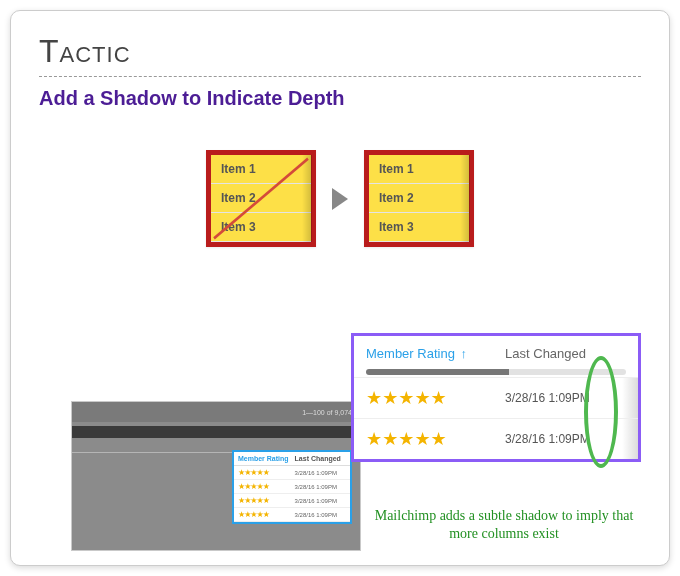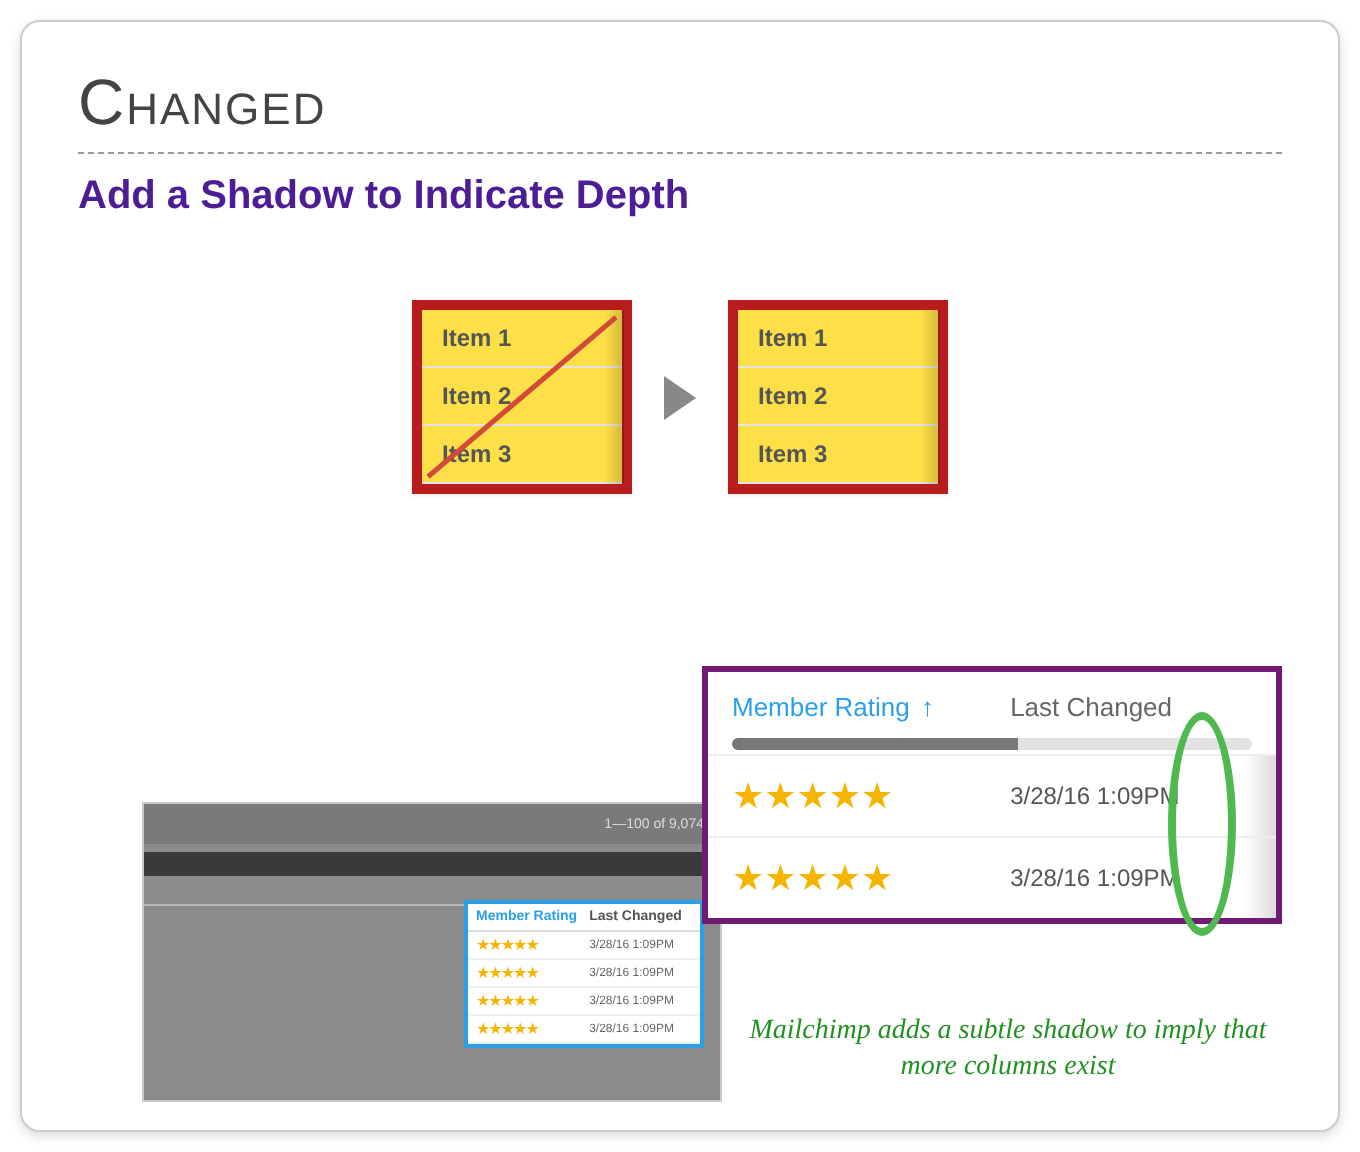--- a/index.html
+++ b/index.html
@@ -83,21 +83,21 @@
   }
   .small-callout .hdr { display:flex; padding: 3px 4px; border-bottom:1px solid #ddd; font-weight:600; }
   .small-callout .hdr span:first-child { color:#2aa0e8; flex:1.1; }
   .small-callout .hdr span:last-child { flex:1; }
   .small-callout .r { display:flex; padding: 2px 4px; align-items:center; border-bottom:1px solid #eee; }
   .small-callout .r .stars { flex:1.1; color:#f4b400; font-size:8px; letter-spacing:-1px; }
   .small-callout .r .ts { flex:1; font-size:6px; color:#666; }
 
   .big-callout {
     position: absolute; right: 28px; top: 8px; width: 290px;
-    background: #fff; border: 3px solid #701a75;
+    background: #fff; border: 3px solid #8b5cf6;
   }
   .big-callout .hdr {
     display:flex; padding: 10px 12px 8px 12px; font-size: 13px; color:#555;
   }
   .big-callout .hdr .col1 { flex:1.15; color:#2aa0e8; font-weight:500; }
   .big-callout .hdr .col1 .sort-icon { color:#2aa0e8; font-size:13px; margin-left:2px; }
   .big-callout .hdr .col2 { flex:1; color:#666; }
   .big-callout .scrollhint {
     height: 6px; margin: 0 12px 2px 12px;
     background: linear-gradient(to right, #777 0%, #777 55%, #e2e2e2 55%, #e2e2e2 100%);
@@ -116,28 +116,28 @@
 
   .green-ellipse {
     position:absolute; right: 20px; top: 20px; width: 34px; height: 112px;
     border: 4px solid #4fb84f; border-radius: 50%;
     pointer-events:none;
   }
 
   .caption {
     position:absolute; right: 30px; bottom: 22px; width: 270px;
     font-family: "Comic Sans MS", "Marker Felt", cursive;
-    color: #229022; font-size: 14px; text-align:center; line-height:1.3;font-style:italic;
+    color: #229022; font-size: 14px; text-align:center; line-height:1.3;
   }
 </style>
 </head>
 <body>
 
 <div class="page">
-  <div class="tactic-label">Changed</div>
+  <div class="tactic-label">Tactic</div>
   <div class="tactic-title">Add a Shadow to Indicate Depth</div>
 
   <div class="compare">
     <div class="list-wrap">
       <div class="list-card">
         <div class="row">Item 1</div>
         <div class="row">Item 2</div>
         <div class="row">Item 3</div>
         <div class="depth-shadow"></div>
       </div>

